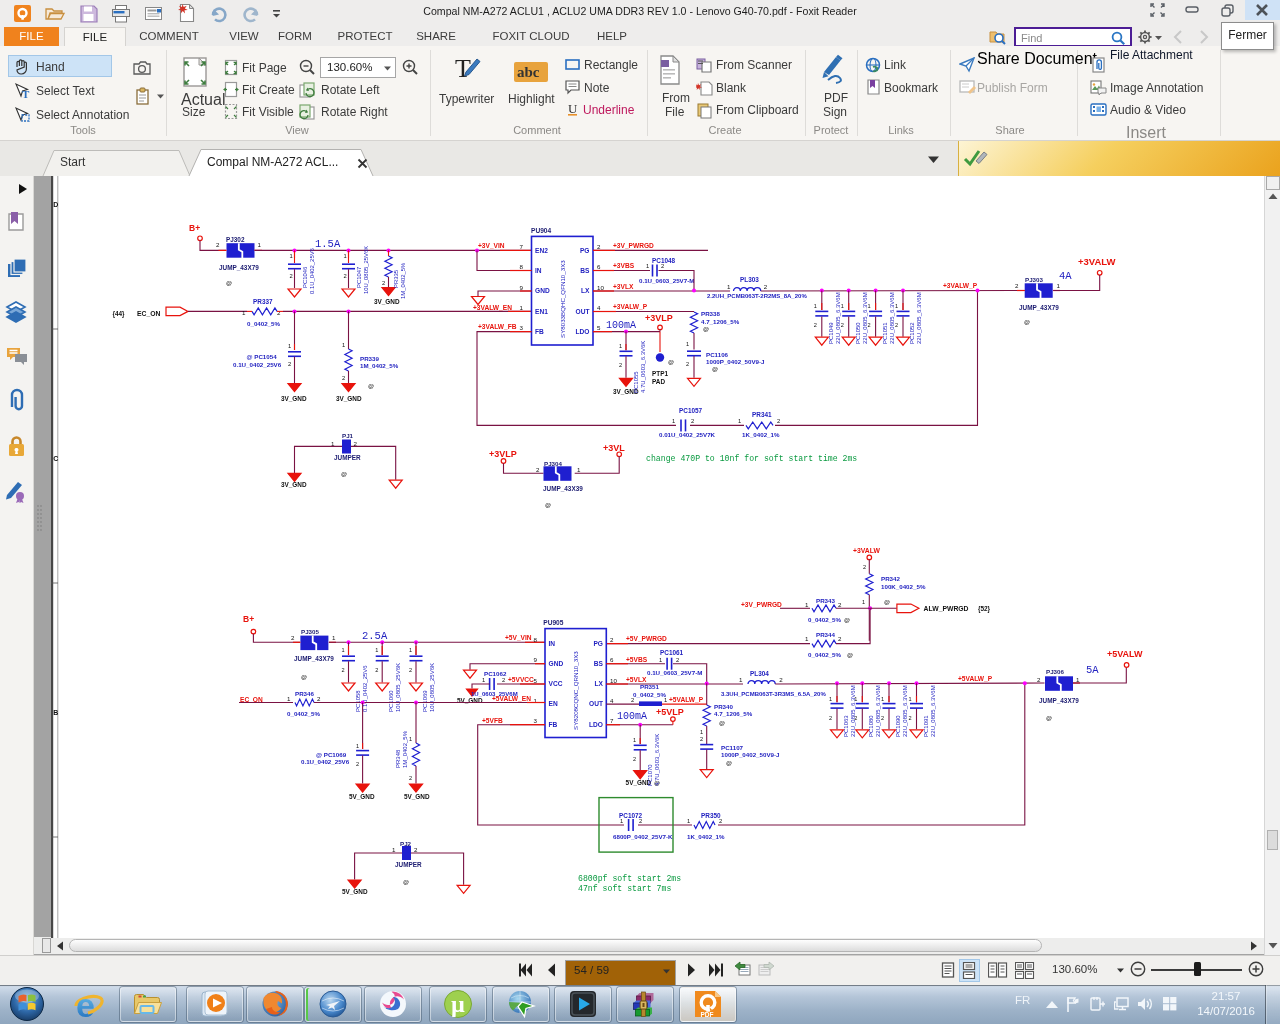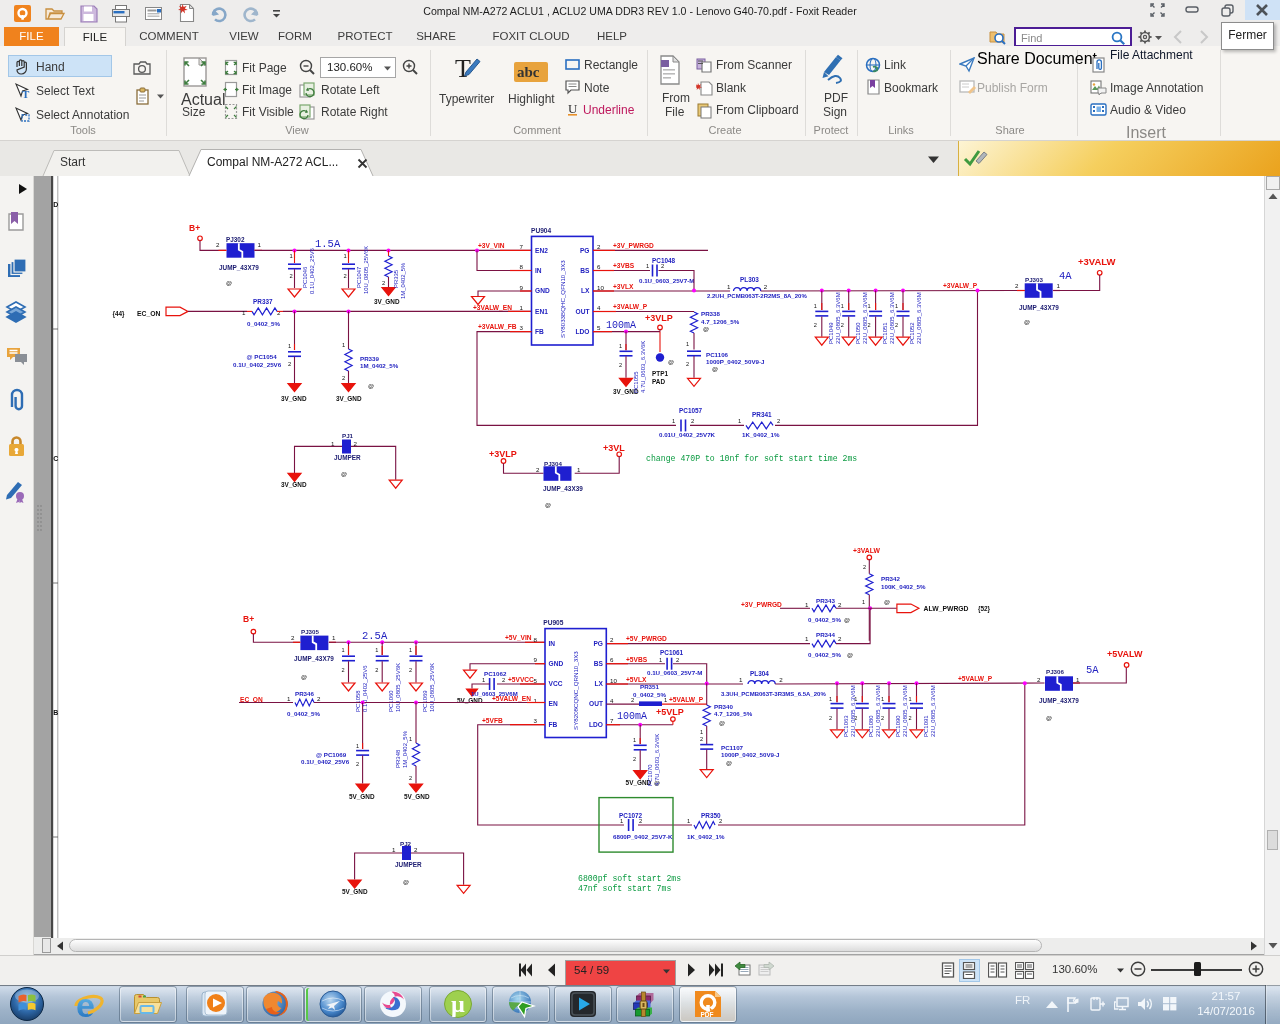--- a/index.html
+++ b/index.html
@@ -183,21 +183,21 @@
 <div style="font-size:12px;color:#3b3b3b;position:absolute;white-space:nowrap;left:182px;top:105px">Size</div>
 <svg width="18" height="18" viewBox="0 0 18 18" style="position:absolute;left:222px;top:59px">
     <rect x="3.5" y="1.5" width="11" height="14" fill="#fff" stroke="#999" stroke-width="1.2"></rect>
     <path d="M6 6 l-2.5-2.5 M3.8 6 V3.4 h2.6 M12 6 l2.5-2.5 M14.2 6 V3.4 h-2.6 M6 12 l-2.5 2.5 M3.8 12 v2.6 h2.6 M12 12 l2.5 2.5 M14.2 12 v2.6 h-2.6" stroke="#3f7d3f" stroke-width="1.1" fill="none"></path>
   </svg>
 <div style="font-size:12px;color:#3b3b3b;position:absolute;white-space:nowrap;left:242px;top:61px">Fit Page</div>
 <svg width="18" height="18" viewBox="0 0 18 18" style="position:absolute;left:222px;top:81px">
     <rect x="3.5" y="1.5" width="11" height="14" fill="#fff" stroke="#999" stroke-width="1.2"></rect>
     <path d="M5 8.5 l-3 0 M4 7 l-2 1.5 2 1.5 M13 8.5 l3 0 M14 7 l2 1.5-2 1.5" stroke="#3f7d3f" stroke-width="1.1" fill="none"></path>
   </svg>
-<div style="font-size:12px;color:#3b3b3b;position:absolute;white-space:nowrap;left:242px;top:83px">Fit Image</div>
+<div style="font-size:12px;color:#3b3b3b;position:absolute;white-space:nowrap;left:242px;top:83px">Fit Create</div>
 <svg width="18" height="18" viewBox="0 0 18 18" style="position:absolute;left:222px;top:103px">
     <rect x="3.5" y="1.5" width="11" height="14" fill="none" stroke="#999" stroke-width="1.2" stroke-dasharray="2 1.5"></rect>
     <path d="M6 6 l-2.5-2.5 M12 6 l2.5-2.5 M6 12 l-2.5 2.5 M12 12 l2.5 2.5" stroke="#3f7d3f" stroke-width="1.1"></path>
   </svg>
 <div style="font-size:12px;color:#3b3b3b;position:absolute;white-space:nowrap;left:242px;top:105px">Fit Visible</div>
 <svg width="19" height="19" viewBox="0 0 19 19" style="position:absolute;left:298px;top:58px">
     <circle cx="8" cy="8" r="5.5" fill="none" stroke="#444" stroke-width="1.4"></circle>
     <path d="M12 12 l4 4" stroke="#444" stroke-width="2"></path>
     <path d="M5.5 8 h5" stroke="#444" stroke-width="1.4"></path>
   </svg>
@@ -428,21 +428,21 @@
   </div>
 <div style="position:absolute;left:0;top:955px;width:1280px;height:30px;background:#f1f0ee;border-top:1px solid #d0cfcd;box-sizing:border-box">
     <svg width="16" height="16" viewBox="0 0 16 16" style="position:absolute;left:518px;top:6px">
       <path d="M8 1.5 L2.5 8 L8 14.5z" fill="#222"></path>
       <path d="M14 1.5 L8.5 8 L14 14.5z" fill="#222"></path>
       <rect x="1" y="1.5" width="2" height="13" fill="#222"></rect>
     </svg>
     <svg width="14" height="16" viewBox="0 0 14 16" style="position:absolute;left:544px;top:6px">
       <path d="M11 1.5 L4 8 L11 14.5z" fill="#222"></path>
     </svg>
-    <div style="position:absolute;left:565px;top:4px;width:111px;height:27px;background:#ef4444;border:1px solid #a0a0a0;box-sizing:border-box">
+    <div style="position:absolute;left:565px;top:4px;width:111px;height:27px;background:#a16207;border:1px solid #a0a0a0;box-sizing:border-box">
       <span style="position:absolute;left:8px;top:3px;font-size:11.5px;color:#222">54 / 59</span>
       <svg width="9" height="7" viewBox="0 0 9 7" style="position:absolute;right:4px;top:7px">
         <path d="M1 1.5 l7 0 -3.5 4z" fill="#333"></path>
       </svg>
     </div>
     <svg width="14" height="16" viewBox="0 0 14 16" style="position:absolute;left:685px;top:6px">
       <path d="M3 1.5 L10 8 L3 14.5z" fill="#222"></path>
     </svg>
     <svg width="16" height="16" viewBox="0 0 16 16" style="position:absolute;left:708px;top:6px">
       <path d="M1 1.5 L6.5 8 L1 14.5z" fill="#222"></path>

